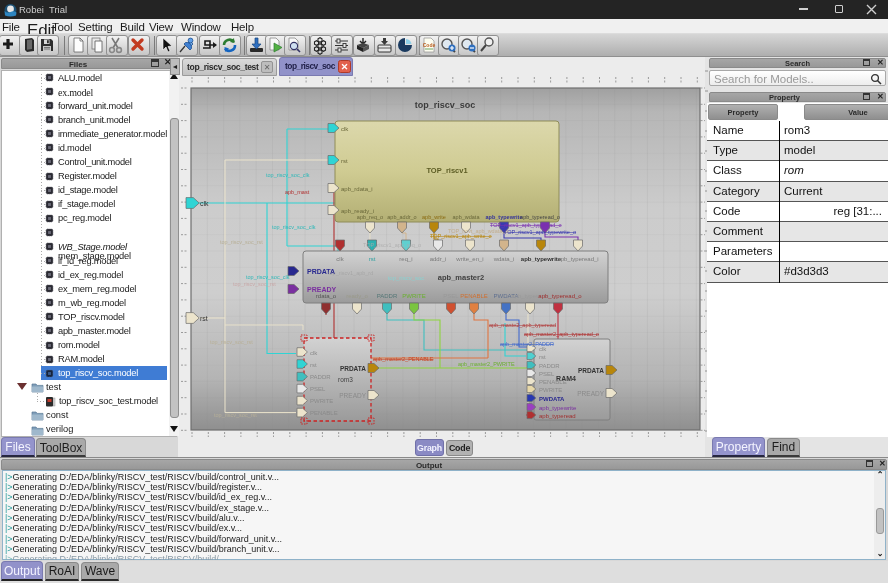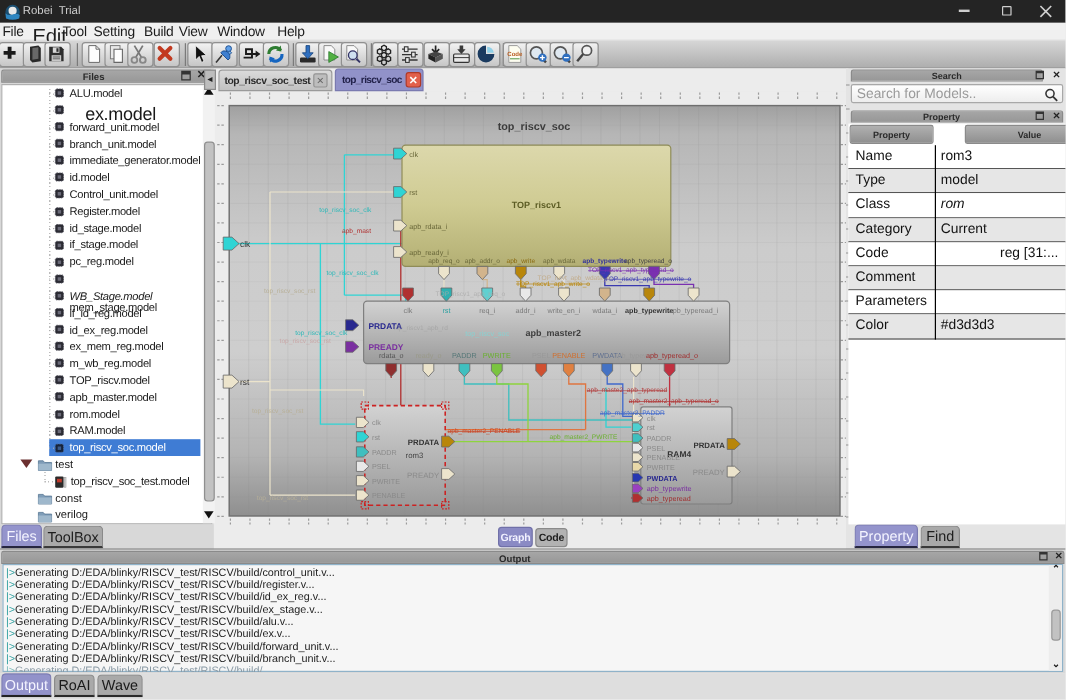--- a/index.html
+++ b/index.html
@@ -205,21 +205,21 @@
     <svg class="abs" style="left:45px;top:73.0px;" width="9" height="9" viewBox="0 0 10 10">
       <rect x="1.2" y="1.2" width="7.6" height="7.6" rx="1.5" fill="#2b2b33" stroke="#55555f" stroke-width="0.8" stroke-dasharray="1.3,0.9"></rect>
       <rect x="3.4" y="3.4" width="3.2" height="3.2" fill="#6a6a78"></rect>
     </svg>
     <div class="abs" style="left:58px;top:72.5px;font-size:9.3px;letter-spacing:-0.25px;color:#1a1a1a;">ALU.model</div>
     <div class="abs" style="left:41px;top:91.6px;width:8px;height:1px;background-image:repeating-linear-gradient(90deg,#aaa 0 1px,transparent 1px 3px);"></div>
     <svg class="abs" style="left:45px;top:87.08px;" width="9" height="9" viewBox="0 0 10 10">
       <rect x="1.2" y="1.2" width="7.6" height="7.6" rx="1.5" fill="#2b2b33" stroke="#55555f" stroke-width="0.8" stroke-dasharray="1.3,0.9"></rect>
       <rect x="3.4" y="3.4" width="3.2" height="3.2" fill="#6a6a78"></rect>
     </svg>
-    <div class="abs" style="left:71px;top:86.6px;font-size:15px;letter-spacing:-0.25px;color:#1a1a1a;">ex.model</div>
+    <div class="abs" style="left:58px;top:86.6px;font-size:10px;letter-spacing:-0.25px;color:#1a1a1a;font-family:Liberation Serif, serif;">ex.model</div>
     <div class="abs" style="left:41px;top:105.7px;width:8px;height:1px;background-image:repeating-linear-gradient(90deg,#aaa 0 1px,transparent 1px 3px);"></div>
     <svg class="abs" style="left:45px;top:101.16px;" width="9" height="9" viewBox="0 0 10 10">
       <rect x="1.2" y="1.2" width="7.6" height="7.6" rx="1.5" fill="#2b2b33" stroke="#55555f" stroke-width="0.8" stroke-dasharray="1.3,0.9"></rect>
       <rect x="3.4" y="3.4" width="3.2" height="3.2" fill="#6a6a78"></rect>
     </svg>
     <div class="abs" style="left:58px;top:100.7px;font-size:9.3px;letter-spacing:-0.25px;color:#1a1a1a;">forward_unit.model</div>
     <div class="abs" style="left:41px;top:119.7px;width:8px;height:1px;background-image:repeating-linear-gradient(90deg,#aaa 0 1px,transparent 1px 3px);"></div>
     <svg class="abs" style="left:45px;top:115.24000000000001px;" width="9" height="9" viewBox="0 0 10 10">
       <rect x="1.2" y="1.2" width="7.6" height="7.6" rx="1.5" fill="#2b2b33" stroke="#55555f" stroke-width="0.8" stroke-dasharray="1.3,0.9"></rect>
       <rect x="3.4" y="3.4" width="3.2" height="3.2" fill="#6a6a78"></rect>
@@ -555,21 +555,21 @@
     <text x="195" y="286" font-size="5.5" fill="#cc4422" opacity="1.0" text-anchor="start" text-decoration="line-through" font-family="Liberation Sans">apb_master2_PENABLE</text>
     <text x="280" y="291" font-size="5.5" fill="#6ab02f" opacity="1.0" text-anchor="start" font-family="Liberation Sans">apb_master2_PWRITE</text>
     <text x="322" y="271" font-size="5.5" fill="#4169cc" opacity="1.0" text-anchor="start" text-decoration="line-through" font-family="Liberation Sans">apb_master2_PADDR</text>
     <text x="346" y="261" font-size="5.5" fill="#b03030" opacity="1.0" text-anchor="start" text-decoration="line-through" font-family="Liberation Sans">apb_master2_apb_typeread_o</text>
     <text x="311" y="252" font-size="5.5" fill="#b03030" opacity="0.9" text-anchor="start" text-decoration="line-through" font-family="Liberation Sans">apb_maste2_apb_typeread</text>
   </svg>
 <div class="abs" style="left:415px;top:439px;width:29px;height:17px;background:#8a8ac4;border:1px solid #7070a8;border-radius:3px;color:#f2f2ff;font-size:8.8px;letter-spacing:-0.2px;font-weight:bold;text-align:center;line-height:16px;">Graph</div>
 <div class="abs" style="left:446px;top:440px;width:27px;height:16px;background:#b2b2b2;border:1px solid #8a8a8a;border-radius:3px;color:#1e1e1e;font-size:8.8px;letter-spacing:-0.2px;font-weight:bold;text-align:center;line-height:15px;">Code</div>
 <div class="abs" style="left:705px;top:57px;width:183px;height:401px;background:#e4e4e4;"></div>
 <div class="abs" style="left:705px;top:70px;width:3px;height:370px;background-image:repeating-linear-gradient(#bbb 0 2px,transparent 2px 20px);"></div>
-<div class="abs hdr" style="left:709px;top:58px;width:160px;height:10px;line-height:10px;font-size:7.5px;">Search</div>
+<div class="abs hdr" style="left:709px;top:58px;width:177px;height:10px;line-height:10px;font-size:7.5px;">Search</div>
 <div class="abs" style="left:863px;top:59px;width:7px;height:7px;border:1px solid #333;border-top:2.5px solid #333;"></div>
 <div class="abs" style="left:877px;top:57.5px;font-size:8px;font-weight:bold;color:#222;">✕</div>
 <div class="abs" style="left:709px;top:70px;width:177px;height:16px;background:linear-gradient(#ffffff,#ededed);border:1px solid #a8a8a8;border-radius:2px;">
     <span style="position:absolute;left:4px;top:1.5px;font-size:11.5px;color:#9a9a9a;">Search for Models..</span>
     <svg width="12" height="12" style="position:absolute;right:3px;top:2px;" viewBox="0 0 12 12">
       <circle cx="5" cy="5" r="3.4" fill="none" stroke="#333" stroke-width="1.3"></circle>
       <path d="M7.5 7.5 L11 11" stroke="#333" stroke-width="1.5"></path>
     </svg>
   </div>
 <div class="abs hdr" style="left:709px;top:92px;width:177px;height:10px;line-height:10px;font-size:7.5px;padding-right:26px;">Property</div>

